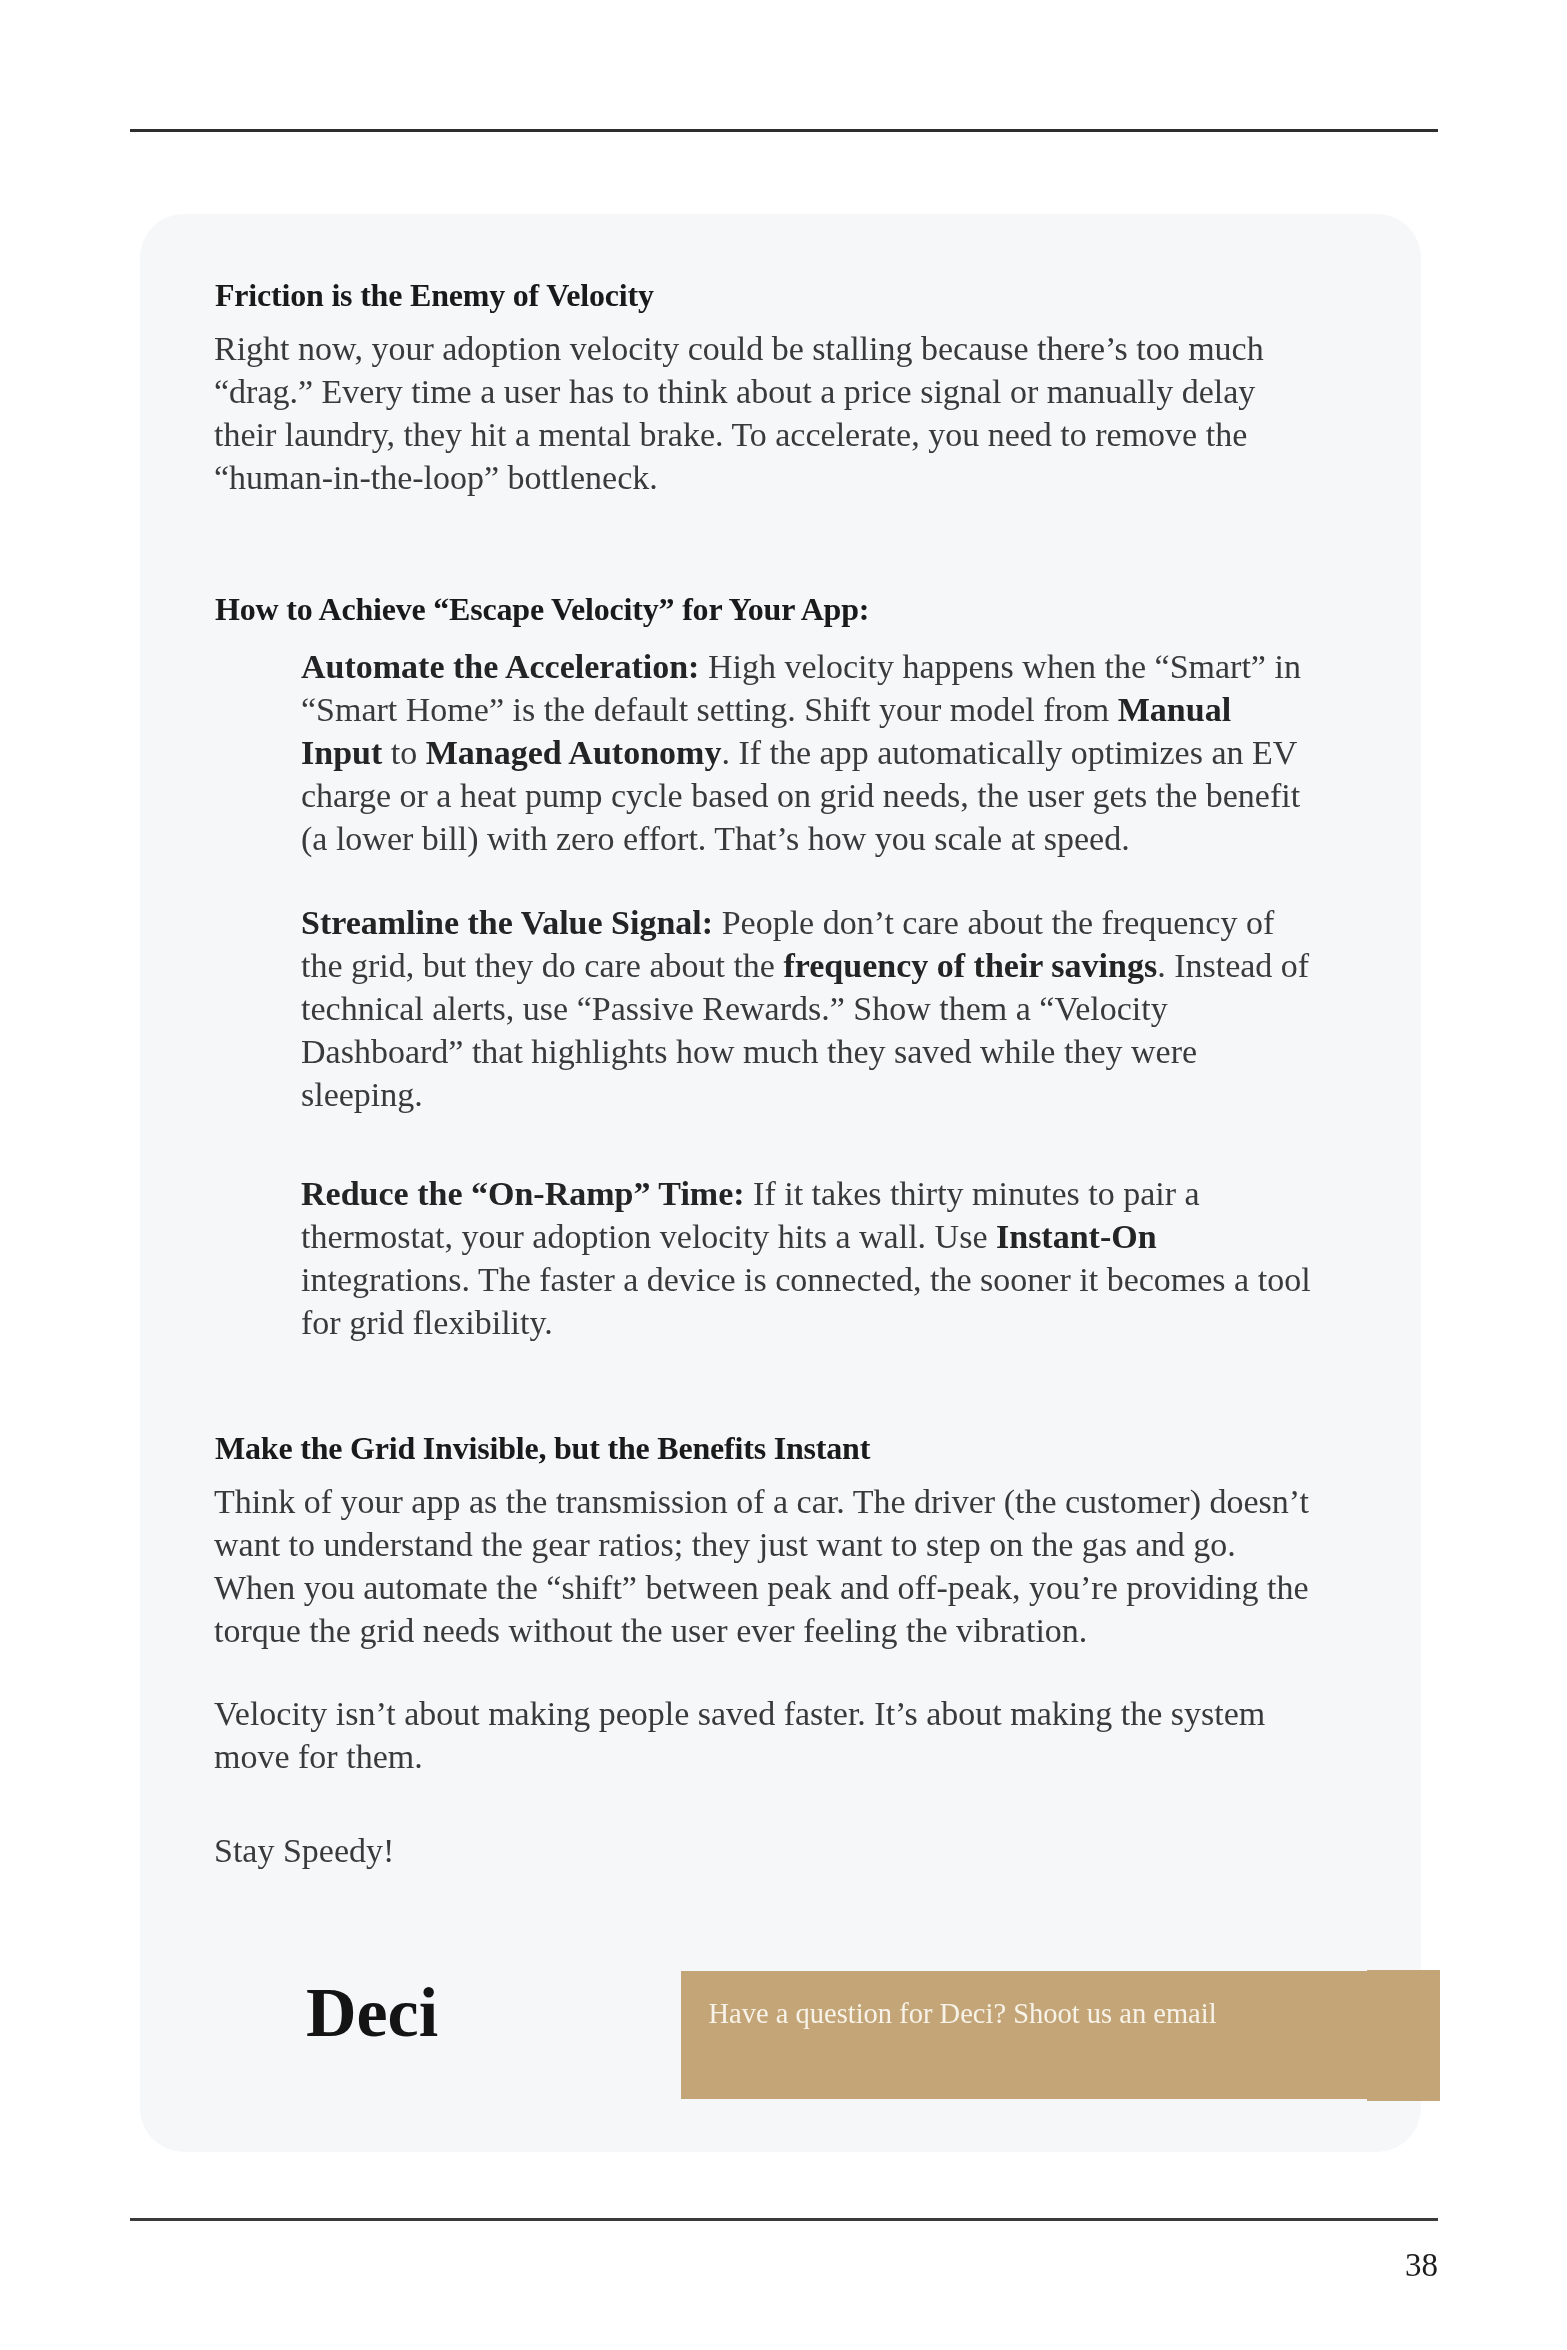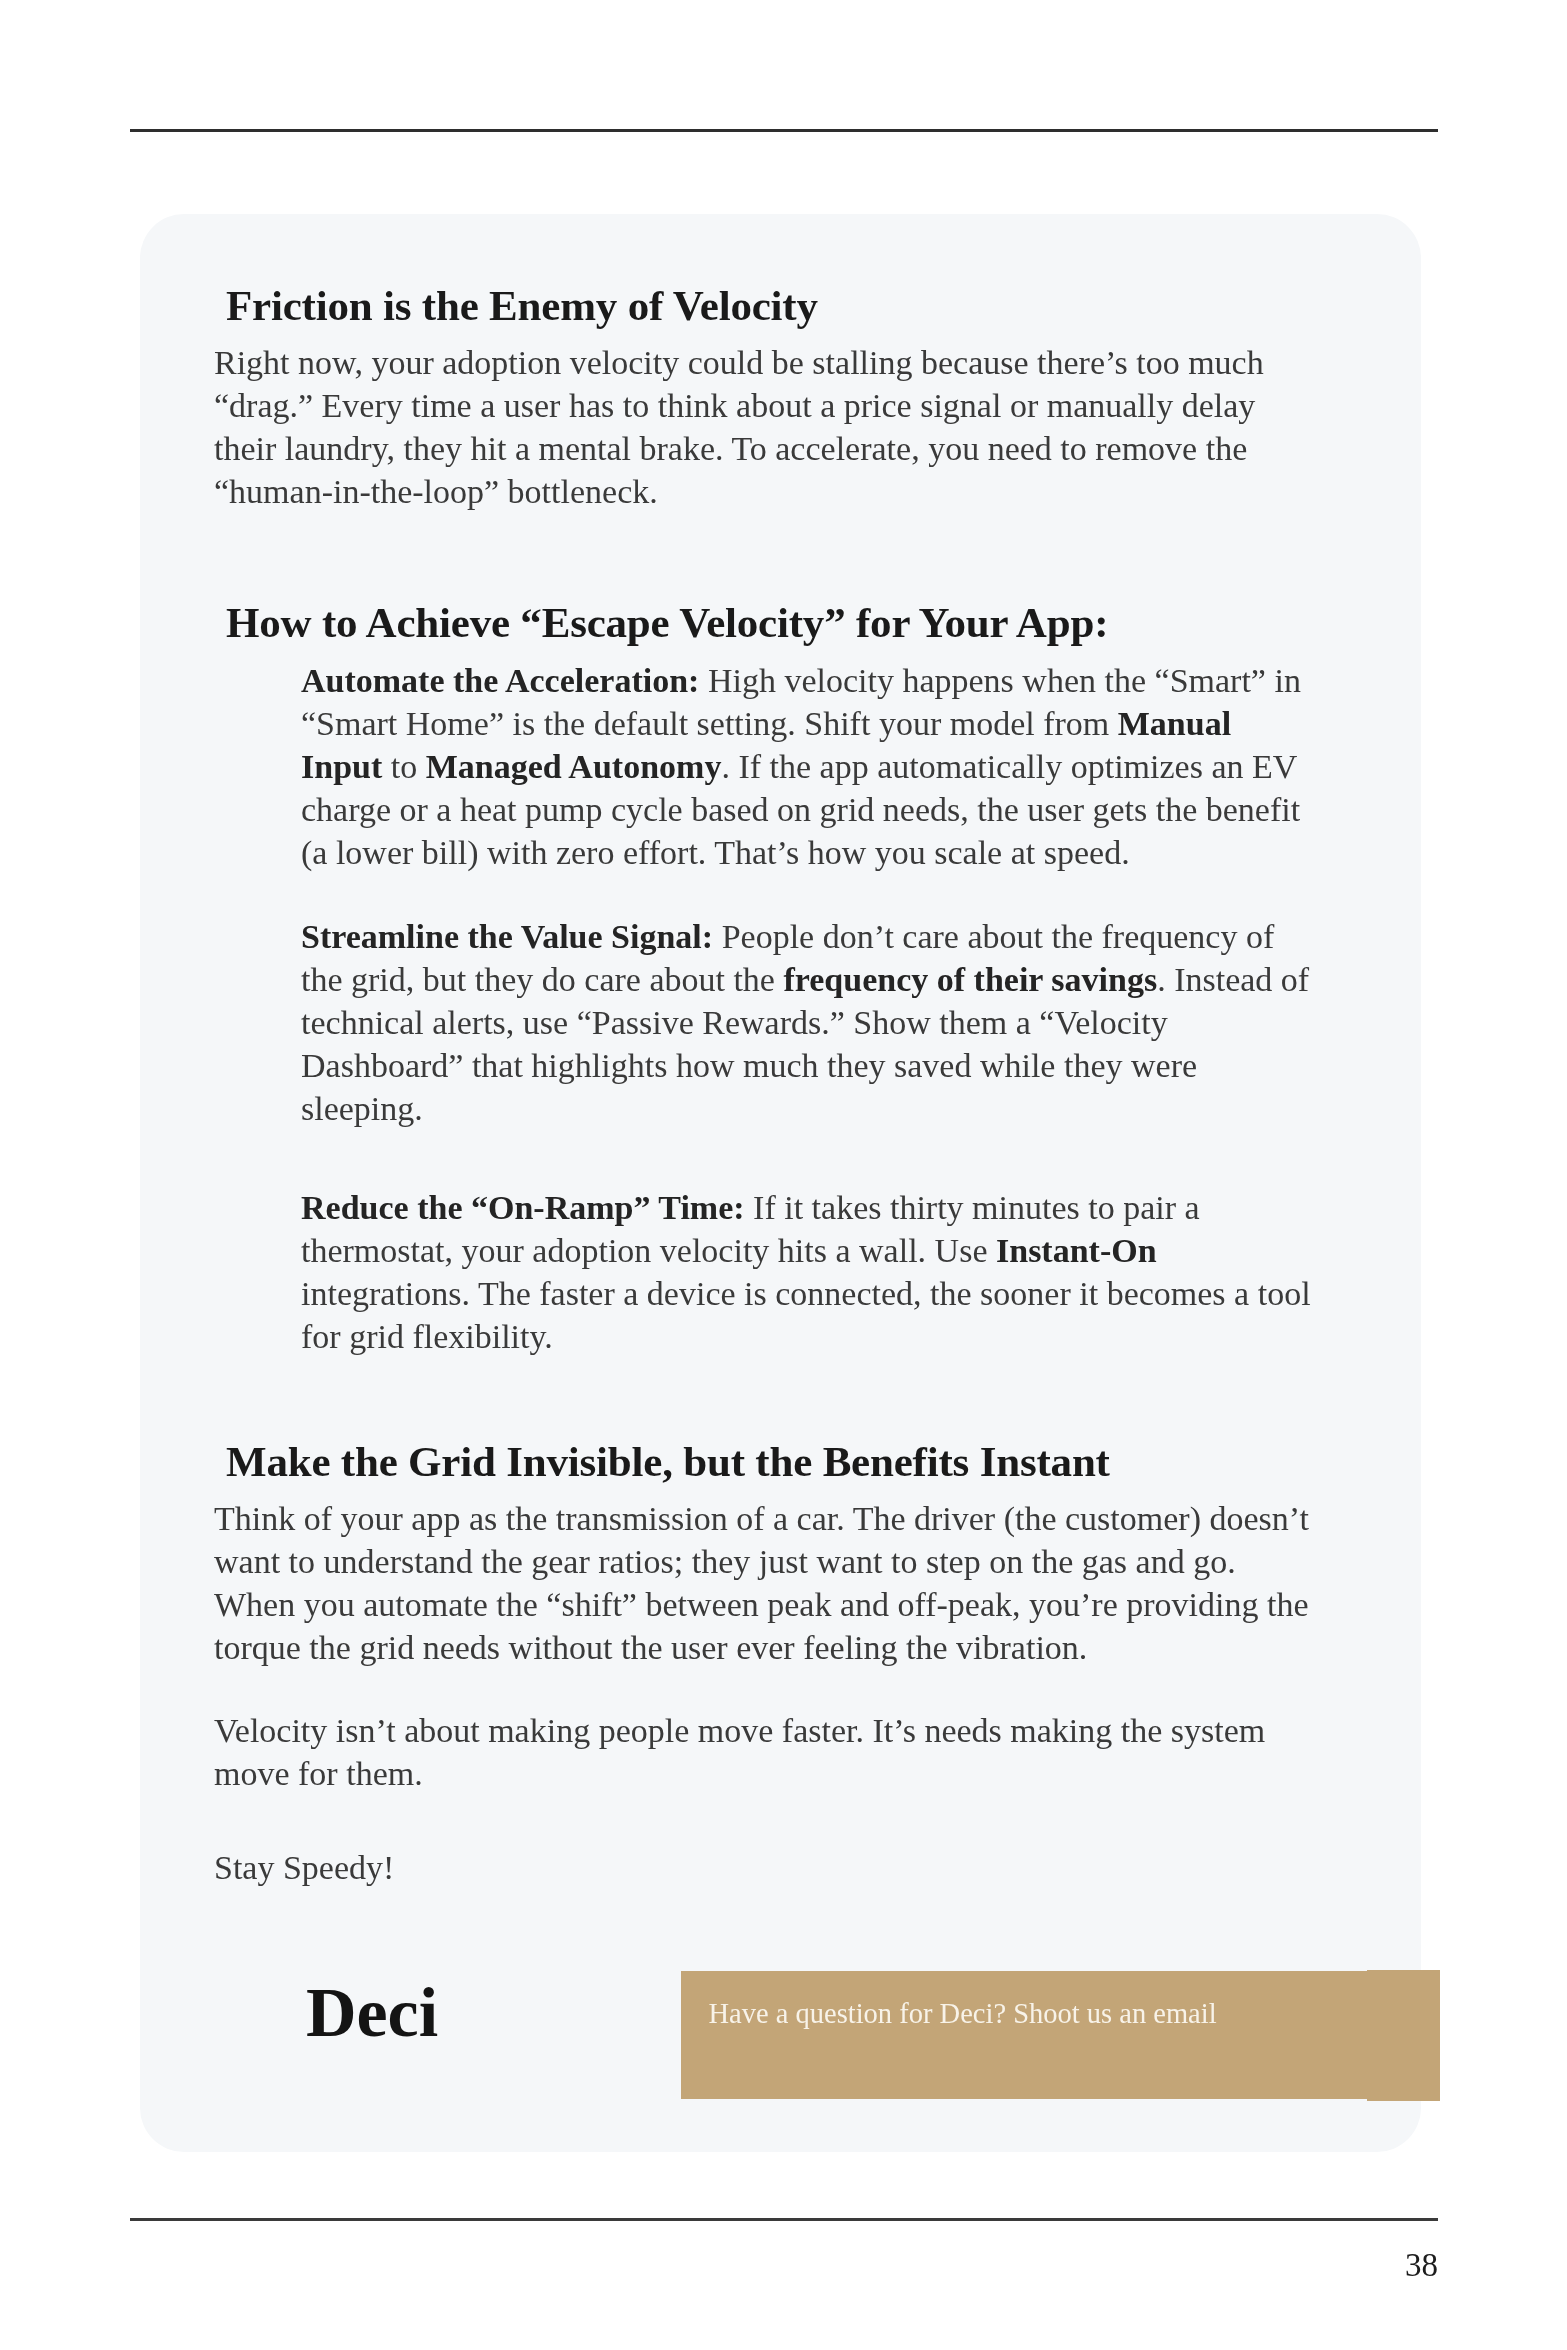--- a/index.html
+++ b/index.html
@@ -11,21 +11,21 @@
   .rule-top { top:129px; }
   .rule-bottom { top:2218px; background:#3a3a3a; }
 
   .card {
     position:absolute; left:140px; top:214px; width:1281px; height:1938px;
     background:var(--card_bg,#f5f7f9); border-radius:44px;
     box-sizing:border-box; padding:57px 106px 0 74px;
   }
 
   .heading {
-    margin:12px; font-size:43px; line-height:46px; font-weight:700;
+    margin:1px; font-size:32px; line-height:46px; font-weight:700;
     color:var(--heading,#1a1a1a); letter-spacing:-0.2px;
   }
   .body-p {
     margin:0; font-size:34px; line-height:43px;
     color:var(--body,#3a3a3a);
   }
   .body-p strong { font-weight:700; color:#242424; }
   .indent { margin-left:87px; }
 
   .mt10 { margin-top:9.2px; }  .mt14 { margin-top:13px; }
@@ -76,21 +76,21 @@
     <p class="body-p indent mt14"><strong>Automate the Acceleration:</strong><span> High velocity happens when the “Smart” in “Smart Home” is the default setting. Shift your model from </span><strong>Manual Input</strong><span> to </span><strong>Managed Autonomy</strong><span>. If the app automatically optimizes an EV charge or a heat pump cycle based on grid needs, the user gets the benefit (a lower bill) with zero effort. That’s how you scale at speed.</span></p>
 
     <p class="body-p indent mt45"><strong>Streamline the Value Signal:</strong><span> People don’t care about the frequency of the grid, but they do care about the </span><strong>frequency of their savings</strong><span>. Instead of technical alerts, use “Passive Rewards.” Show them a “Velocity Dashboard” that highlights how much they saved while they were sleeping.</span></p>
 
     <p class="body-p indent mt46"><strong>Reduce the “On-Ramp” Time:</strong><span> If it takes thirty minutes to pair a thermostat, your adoption velocity hits a wall. Use </span><strong>Instant-On</strong><span> integrations. The faster a device is connected, the sooner it becomes a tool for grid flexibility.</span></p>
 
     <h2 class="heading mt88">Make the Grid Invisible, but the Benefits Instant</h2>
 
     <p class="body-p mt10">Think of your app as the transmission of a car. The driver (the customer) doesn’t want to understand the gear ratios; they just want to step on the gas and go. When you automate the “shift” between peak and off-peak, you’re providing the torque the grid needs without the user ever feeling the vibration.</p>
 
-    <p class="body-p mt44">Velocity isn’t about making people move faster. It’s needs making the system move for them.</p>
+    <p class="body-p mt44">Velocity isn’t about making people saved faster. It’s about making the system move for them.</p>
 
     <p class="body-p mt56">Stay Speedy!</p>
 
   </div>
 
   <div class="signature">Deci</div>
 
   <div class="callout-tab"></div>
 
   <div class="callout-main">

